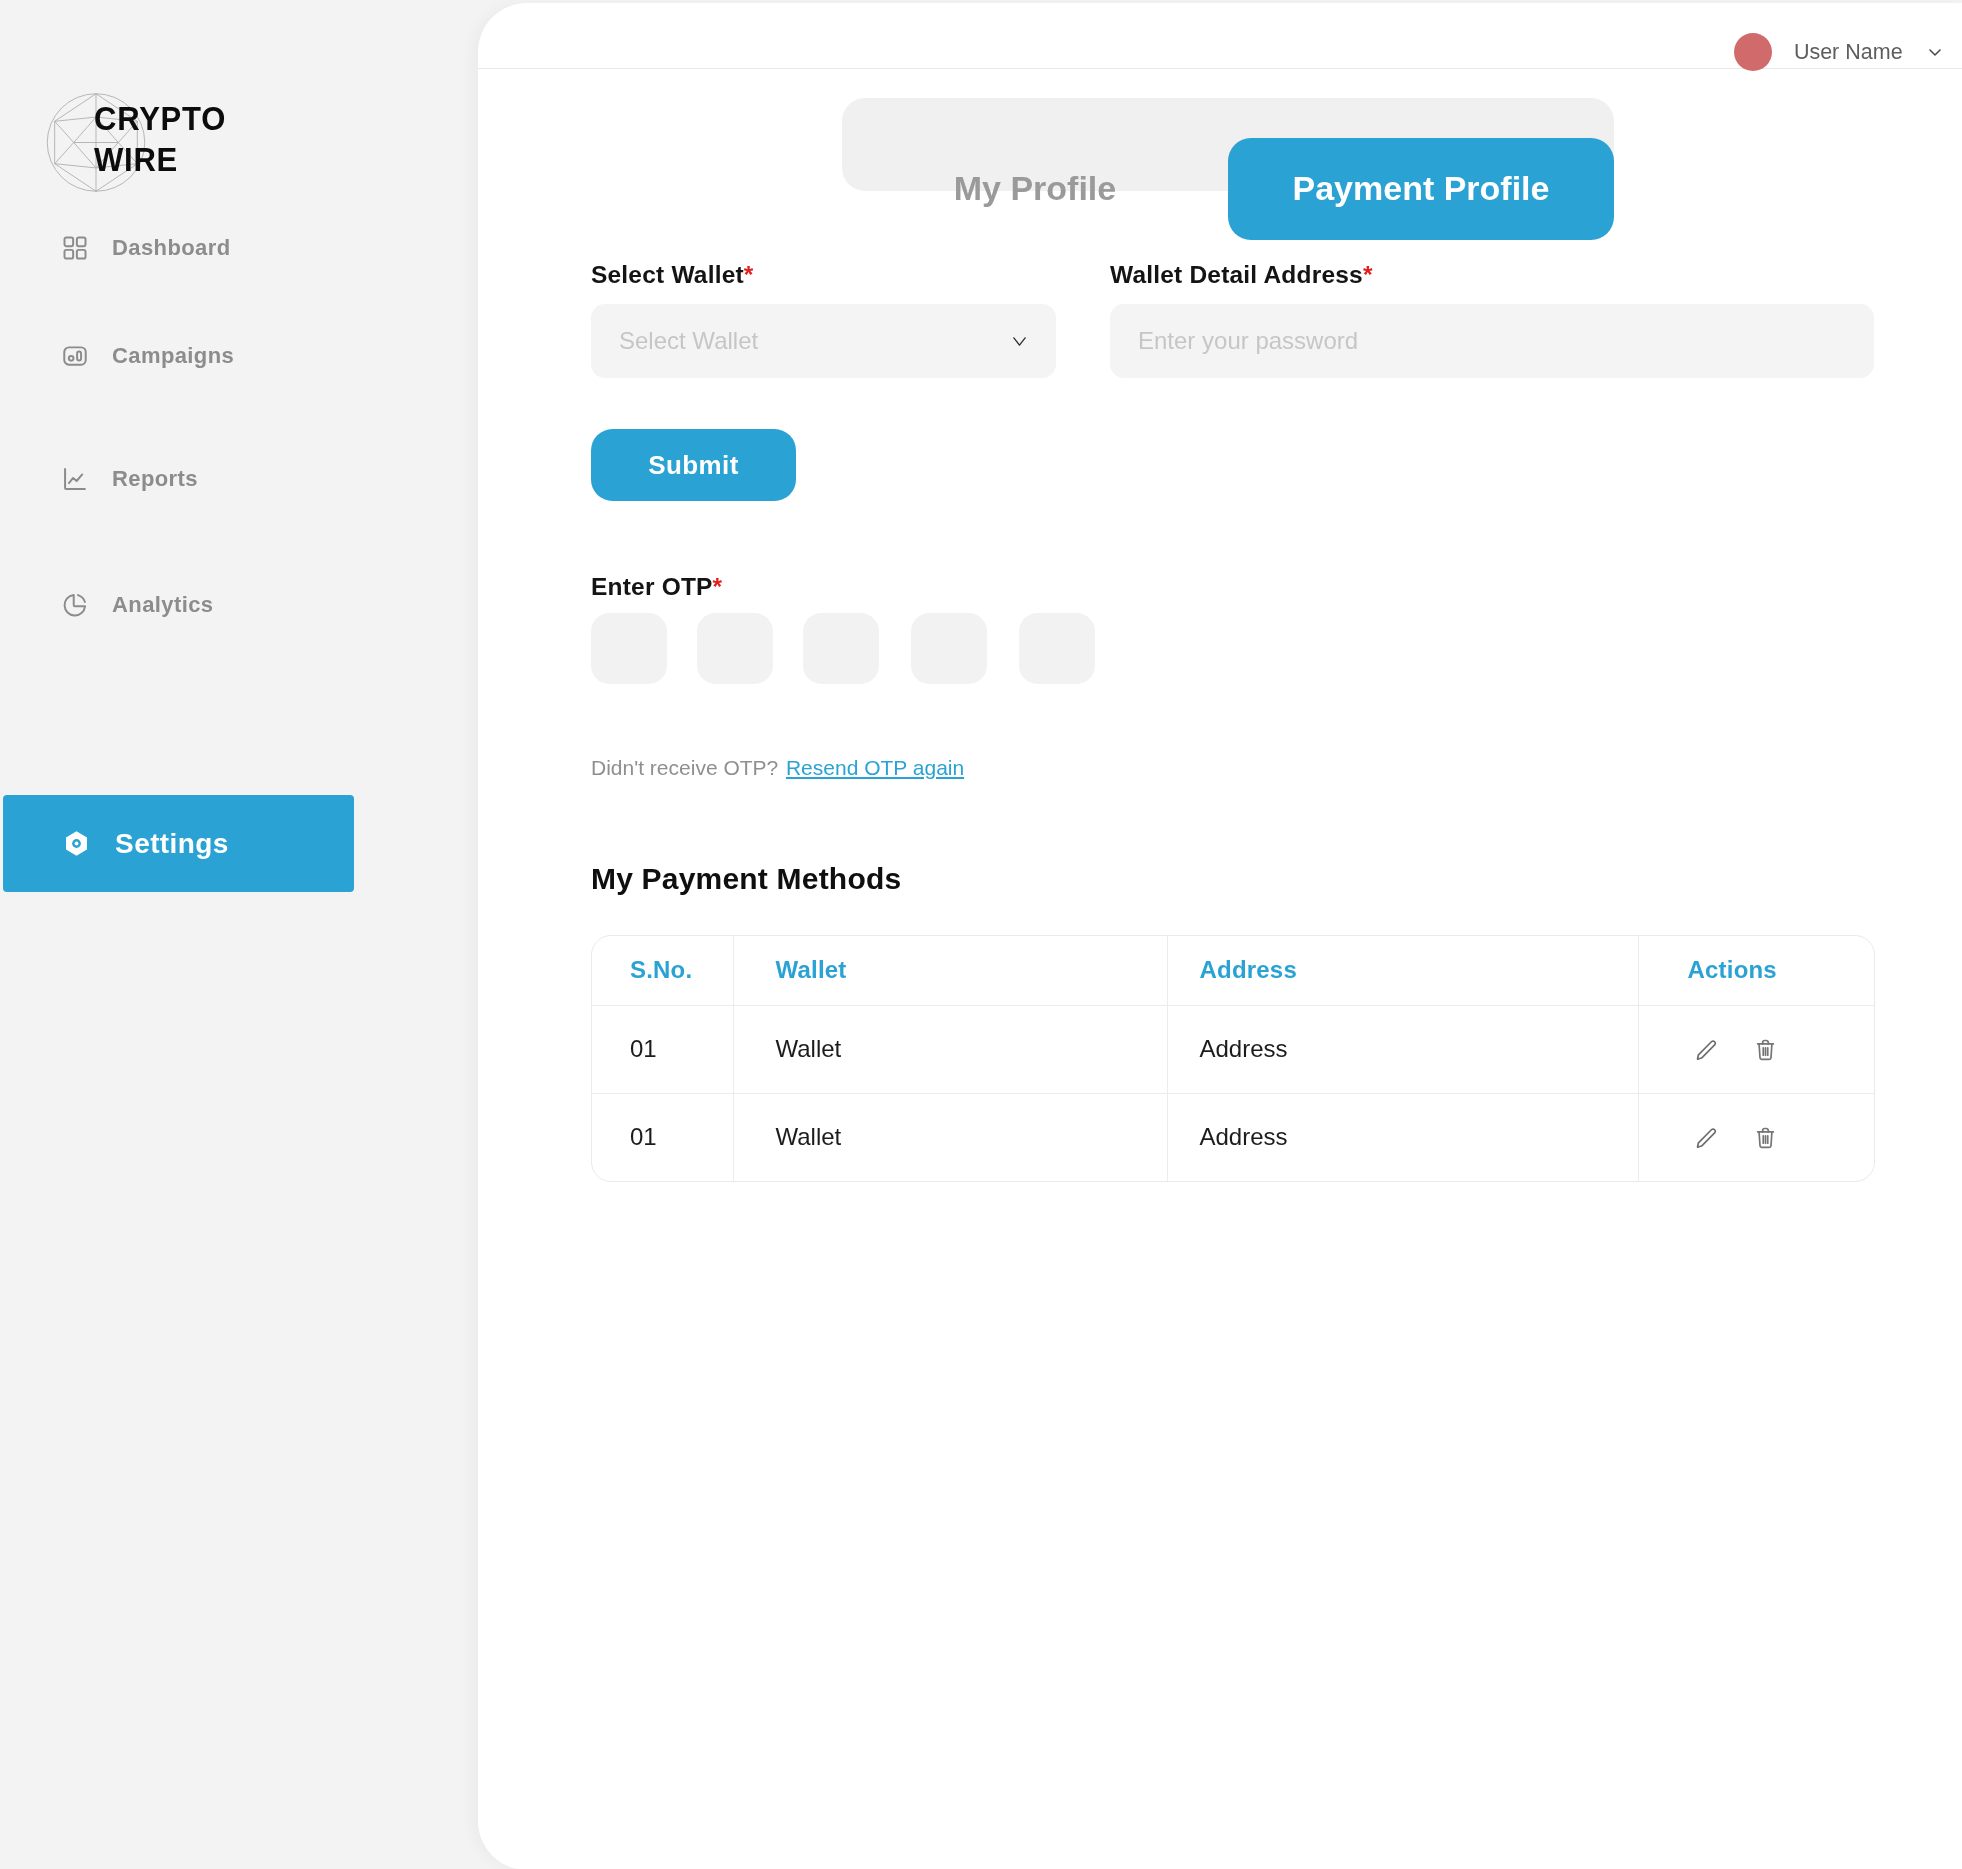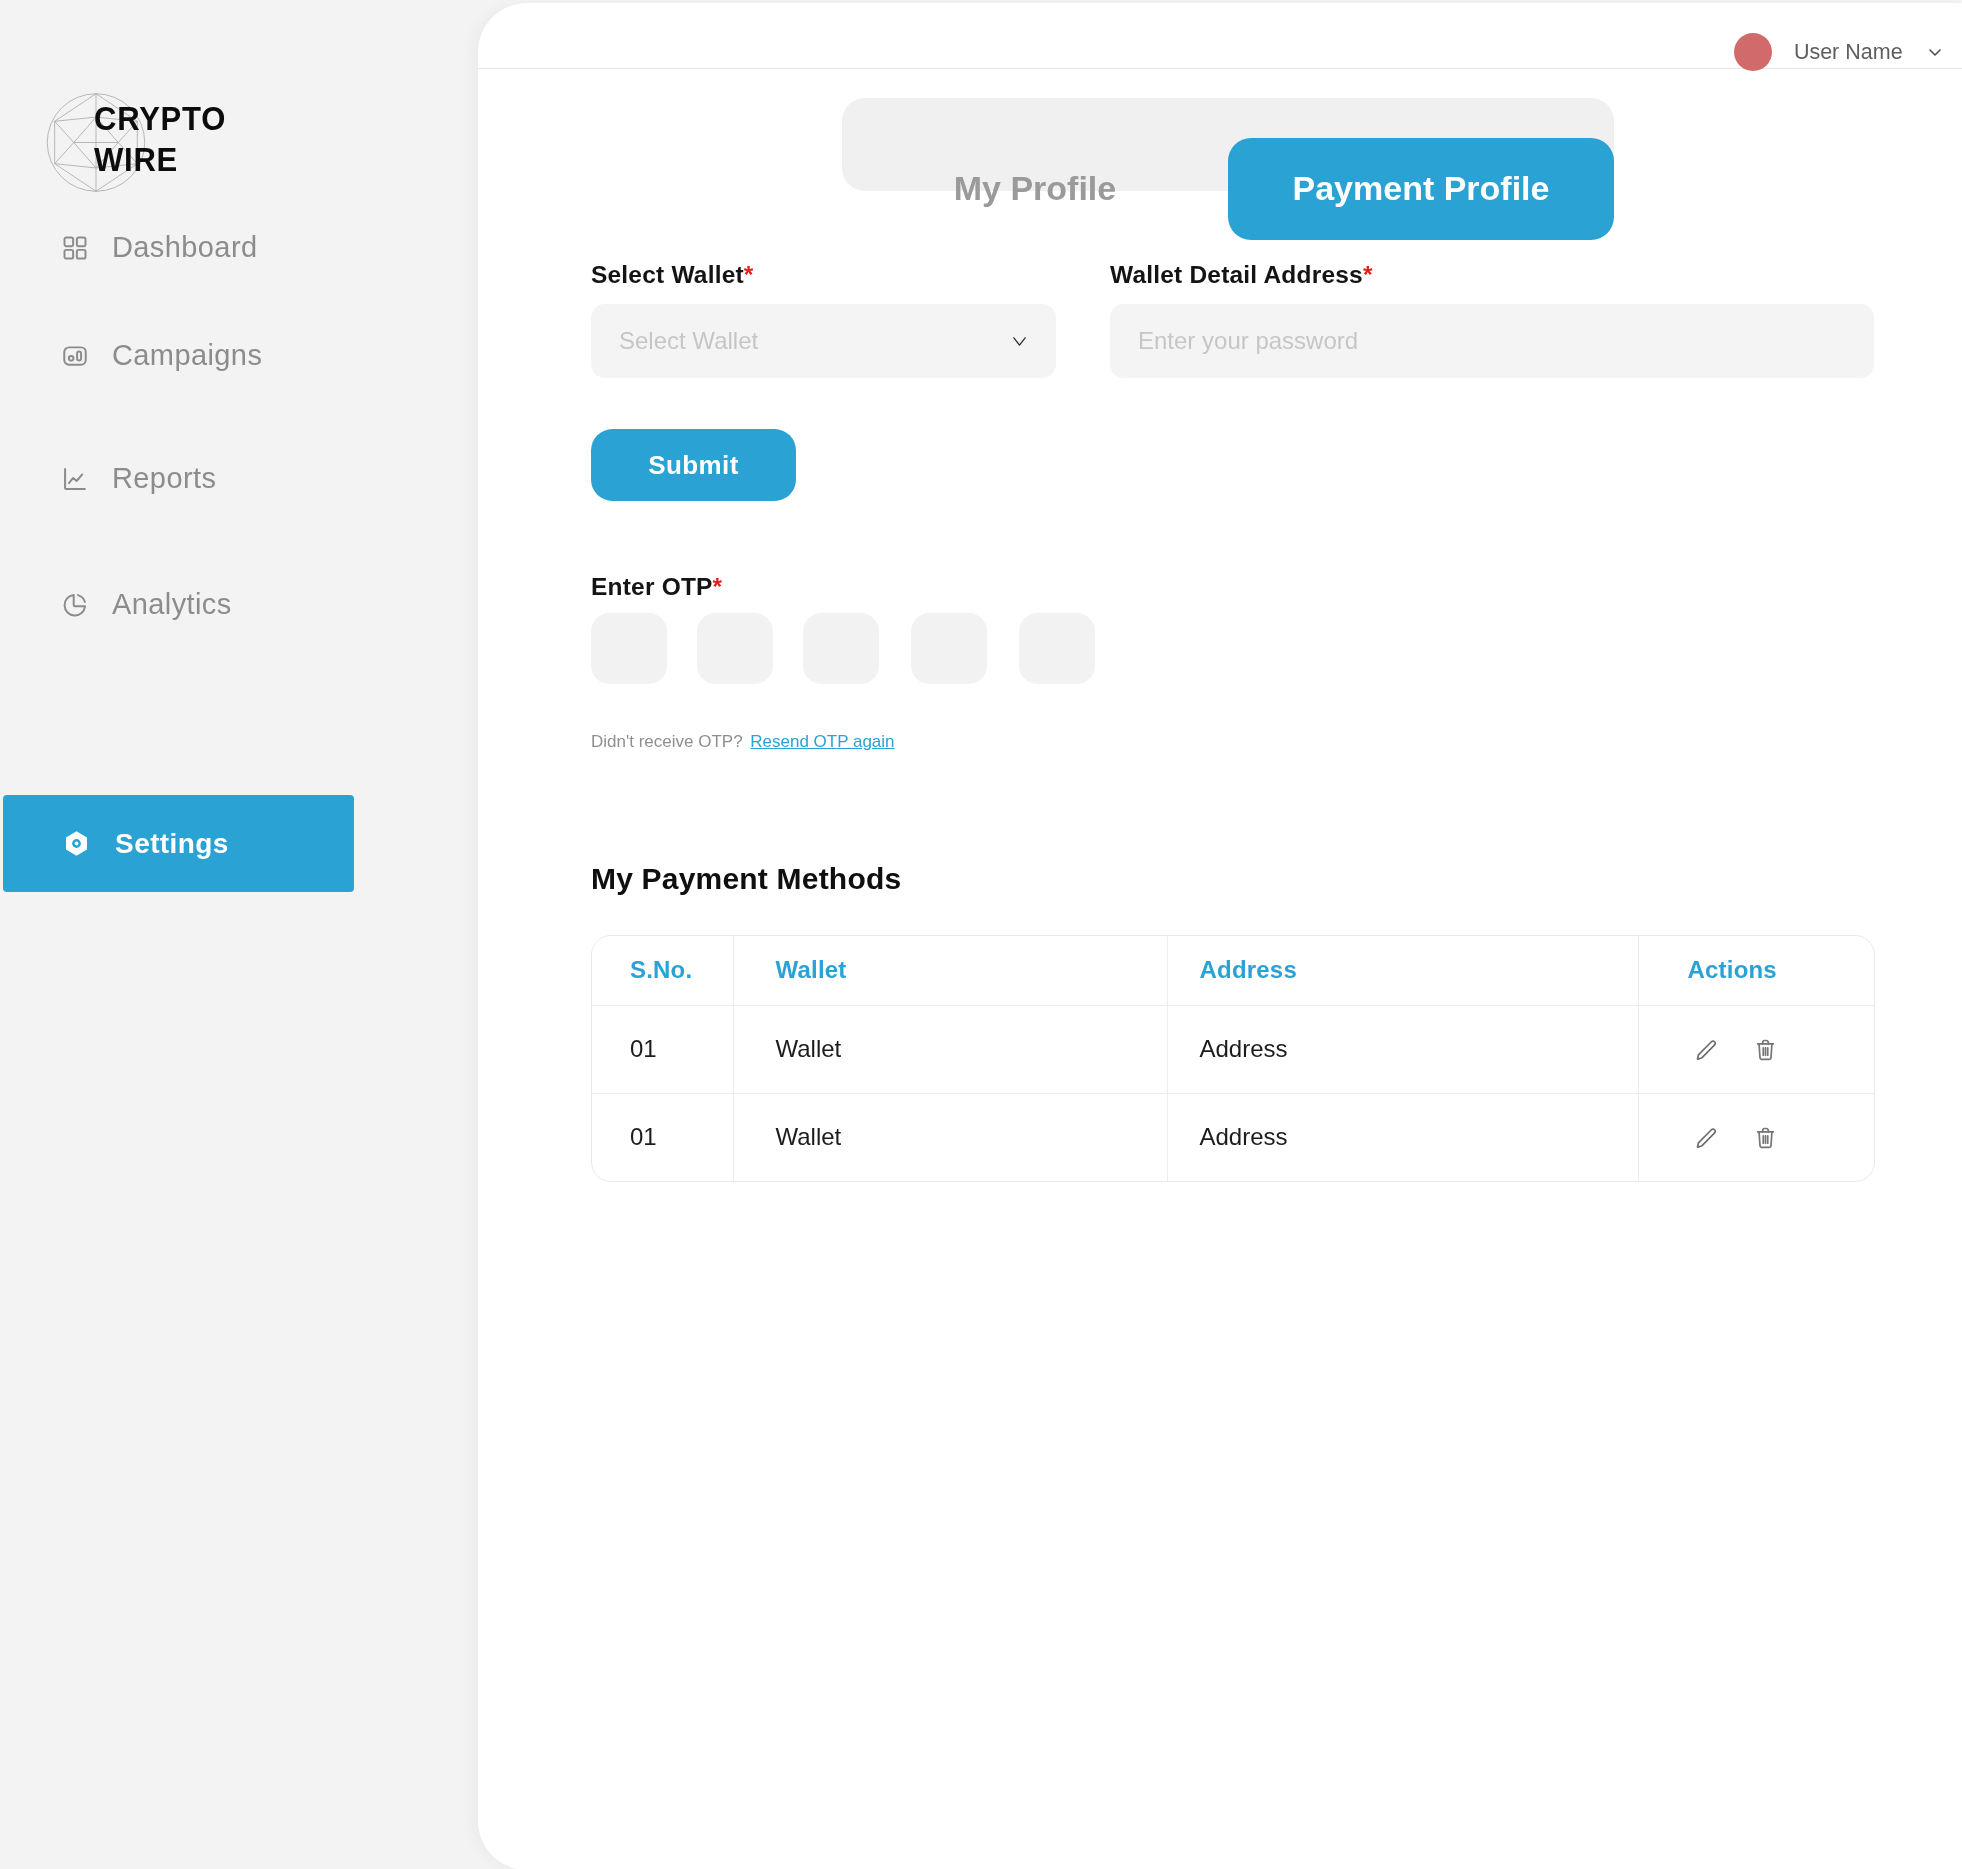--- a/index.html
+++ b/index.html
@@ -23,21 +23,21 @@
   .logo-text{
     position:absolute;left:51px;top:12.3px;
     font-size:33px;font-weight:800;color:#0c0c0c;line-height:41px;
     letter-spacing:0.8px;transform:scaleX(.94);transform-origin:left;
   }
   .nav-item{
     position:absolute;left:0;width:478px;height:71px;
     display:flex;align-items:center;gap:23px;padding-left:61px;
     cursor:pointer;
   }
-  .nav-item .label{font-size:29px;color:var(--txt-gray);font-weight:400;letter-spacing:0.4px;}
+  .nav-item .label{font-size:22px;color:var(--txt-gray);font-weight:700;letter-spacing:0.4px;}
   .nav-item svg{flex:0 0 auto;}
   .nav-item.active{
     left:3.1px;width:351px;height:97px;background:var(--accent);
     border-radius:4px;padding-left:58px;
   }
   .nav-item.active .label{color:#fff;font-weight:700;font-size:28px;}
   
   .main{
     position:absolute;left:478px;top:3.1px;right:0;bottom:0;
     background:#fff;border-radius:49px 0 0 49px;
@@ -87,21 +87,21 @@
     position:absolute;left:113px;top:426px;width:205px;height:72px;
     background:var(--accent);color:#fff;border:none;border-radius:21.5px;
     font-size:26px;font-weight:700;font-family:inherit;cursor:pointer;letter-spacing:0.4px;
   }
   .otp-box{
     position:absolute;top:610px;width:76px;height:71px;
     background:#f2f2f3;border:none;border-radius:18.4px;outline:none;
     font-size:29px;text-align:center;font-family:inherit;color:#222;
   }
   .otp-1{left:113px;} .otp-2{left:219px;} .otp-3{left:325px;} .otp-4{left:433px;} .otp-5{left:541px;}
-  .otp-hint{position:absolute;left:113px;top:729px;font-size:17px;color:#8f8f8f;}
+  .otp-hint{position:absolute;left:113px;top:753px;font-size:21px;color:#8f8f8f;}
   .otp-hint a{color:var(--accent);text-decoration:underline;margin-left:7.7px;cursor:pointer;}
   
   .pm-title{position:absolute;left:113px;top:859px;font-size:30px;font-weight:800;color:#0f0f0f;letter-spacing:0.2px;}
   .pm-table-wrap{
     position:absolute;left:113px;top:932px;width:1284px;
     border:1.5px solid var(--border);border-radius:20px;overflow:hidden;background:#fff;
   }
   table{width:100%;border-collapse:collapse;table-layout:fixed;}
   th,td{border-left:1.5px solid #ececed;}
   th:first-child,td:first-child{border-left:none;}

